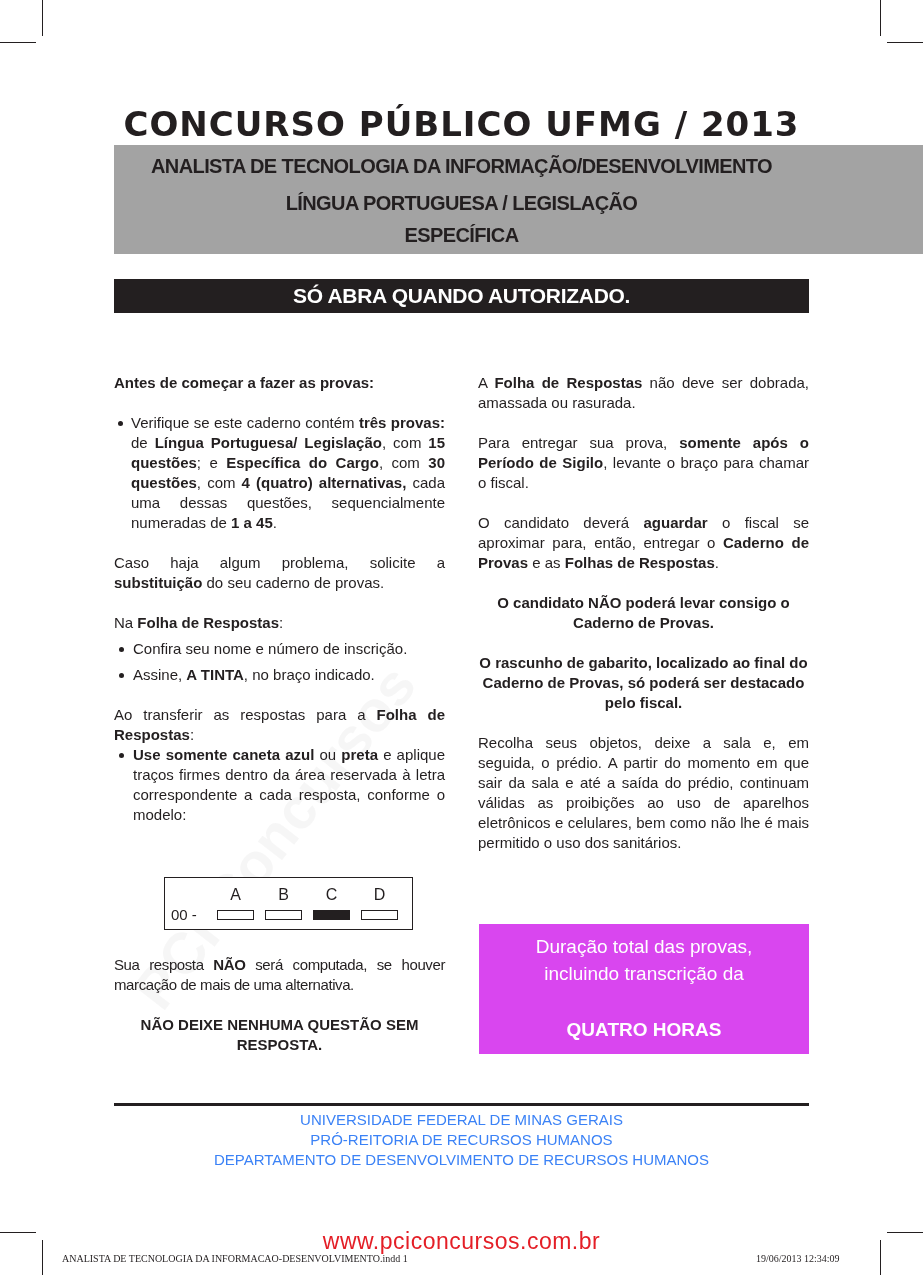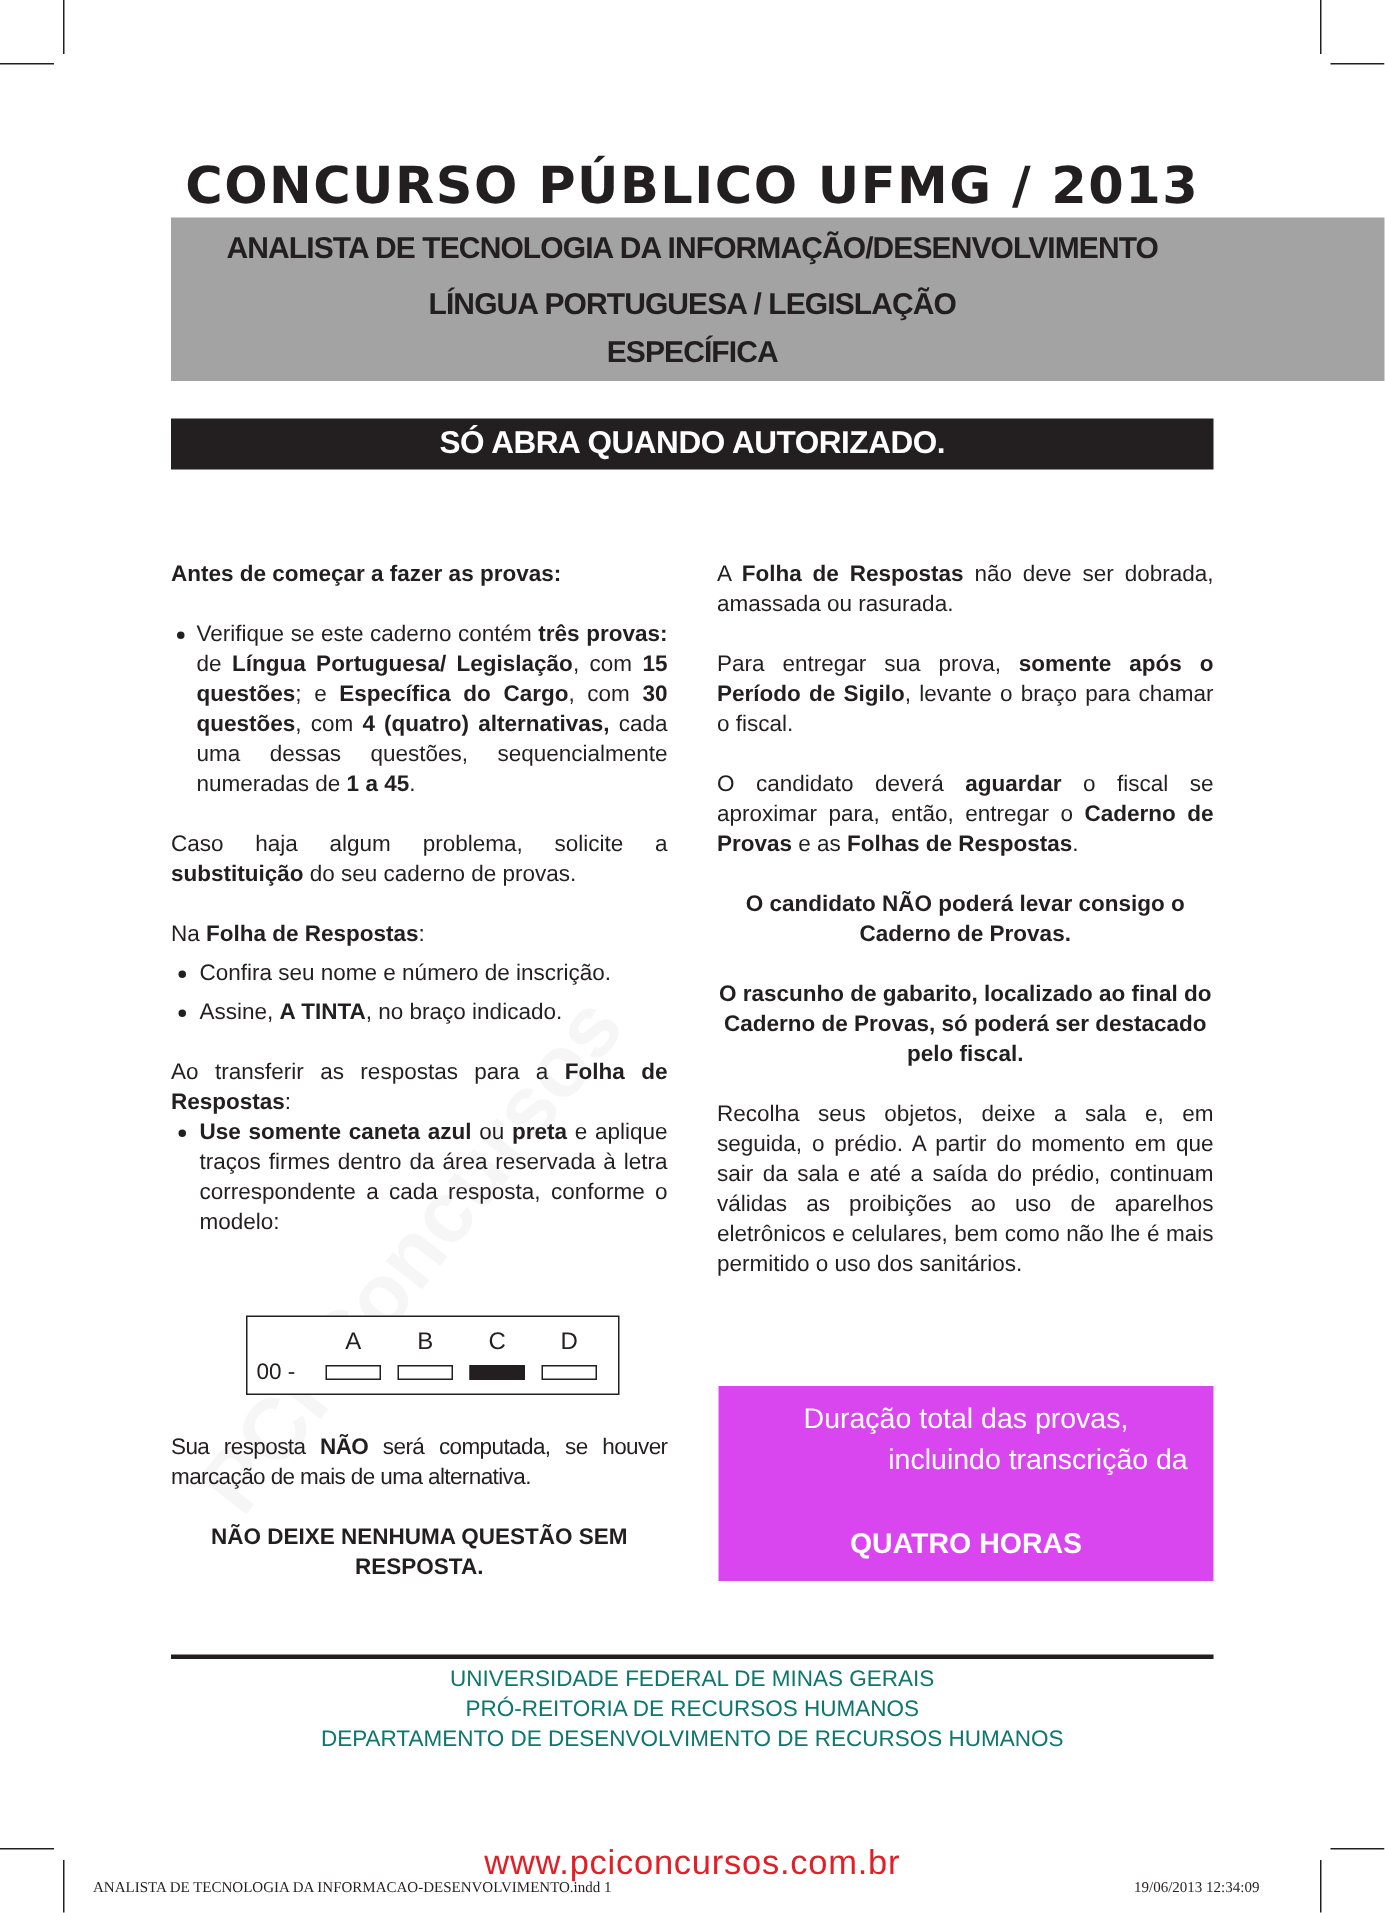--- a/index.html
+++ b/index.html
@@ -34,21 +34,21 @@
   .model { position: absolute; left: 164px; top: 877px; width: 249px; height: 53px; border: 1px solid #231f20; box-sizing: border-box; background: #fff; }
   .model .num { position: absolute; left: 6px; top: 28px; font-size: 15px; }
   .model .letter { position: absolute; top: 8px; width: 37px; text-align: center; font-size: 16px; }
   .model .bub { position: absolute; top: 32px; width: 37px; height: 10px; border: 1px solid #231f20; box-sizing: border-box; background: #fff; }
   .model .bub.filled { background: #231f20; }
 
   .durbox { position: absolute; left: 479px; top: 924px; width: 330px; height: 130px; background: #d946ef; color: #ffffff; text-align: center; font-size: 19px; }
   .durbox .dl { position: absolute; left: 0; width: 330px; }
 
   .footrule { position: absolute; left: 114px; top: 1103px; width: 695px; height: 3px; background: #231f20; }
-  .footer { position: absolute; left: 0; width: 923px; text-align: center; font-size: 15px; color: #0f766e; letter-spacing: 0px; }
+  .footer { position: absolute; left: 0; width: 923px; text-align: center; font-size: 15px; color: #3b82f6; letter-spacing: 0px; }
 
   .watermark { position: absolute; left: 120px; top: 980px; font-size: 58px; font-weight: bold; color: #231f20; opacity: 0.035; transform: rotate(-52deg); transform-origin: left top; white-space: nowrap; pointer-events: none; }
 
   .url { position: absolute; left: 0; width: 923px; top: 1228px; text-align: center; font-size: 23px; color: #e41e26; letter-spacing: 0.5px; }
   .slug { position: absolute; top: 1253px; font-family: "Liberation Serif", serif; font-size: 10px; color: #231f20; white-space: nowrap; }
 </style>
 </head>
 <body>
 
 <div class="crop v" style="left:42px;top:0;"></div>
@@ -141,21 +141,21 @@
 
   <p class="center" style="margin-top:20px;">O candidato NÃO poderá levar consigo o Caderno de Provas.</p>
 
   <p class="center" style="margin-top:20px;">O rascunho de gabarito, localizado ao final do Caderno de Provas, só poderá ser destacado pelo fiscal.</p>
 
   <p style="margin-top:20px;">Recolha seus objetos, deixe a sala e, em seguida, o prédio. A partir do momento em que sair da sala e até a saída do prédio, continuam válidas as proibições ao uso de aparelhos eletrônicos e celulares, bem como não lhe é mais permitido o uso dos sanitários.</p>
 </div>
 
 <div class="durbox">
   <div class="dl" style="top:12px;">Duração total das provas,</div>
-  <div class="dl" style="top:39px;margin-left:48px;">incluindo transcrição da</div>
+  <div class="dl" style="top:39px;">incluindo transcrição da</div>
   <div class="dl" style="top:95px;font-weight:bold;">QUATRO HORAS</div>
 </div>
 
 <div class="footrule"></div>
 <div class="footer" style="top:1111px;">UNIVERSIDADE FEDERAL DE MINAS GERAIS</div>
 <div class="footer" style="top:1131px;">PRÓ-REITORIA DE RECURSOS HUMANOS</div>
 <div class="footer" style="top:1151px;">DEPARTAMENTO DE DESENVOLVIMENTO DE RECURSOS HUMANOS</div>
 
 <div class="url">www.pciconcursos.com.br</div>
 <div class="slug" style="left:62px;">ANALISTA DE TECNOLOGIA DA INFORMACAO-DESENVOLVIMENTO.indd   1</div>

